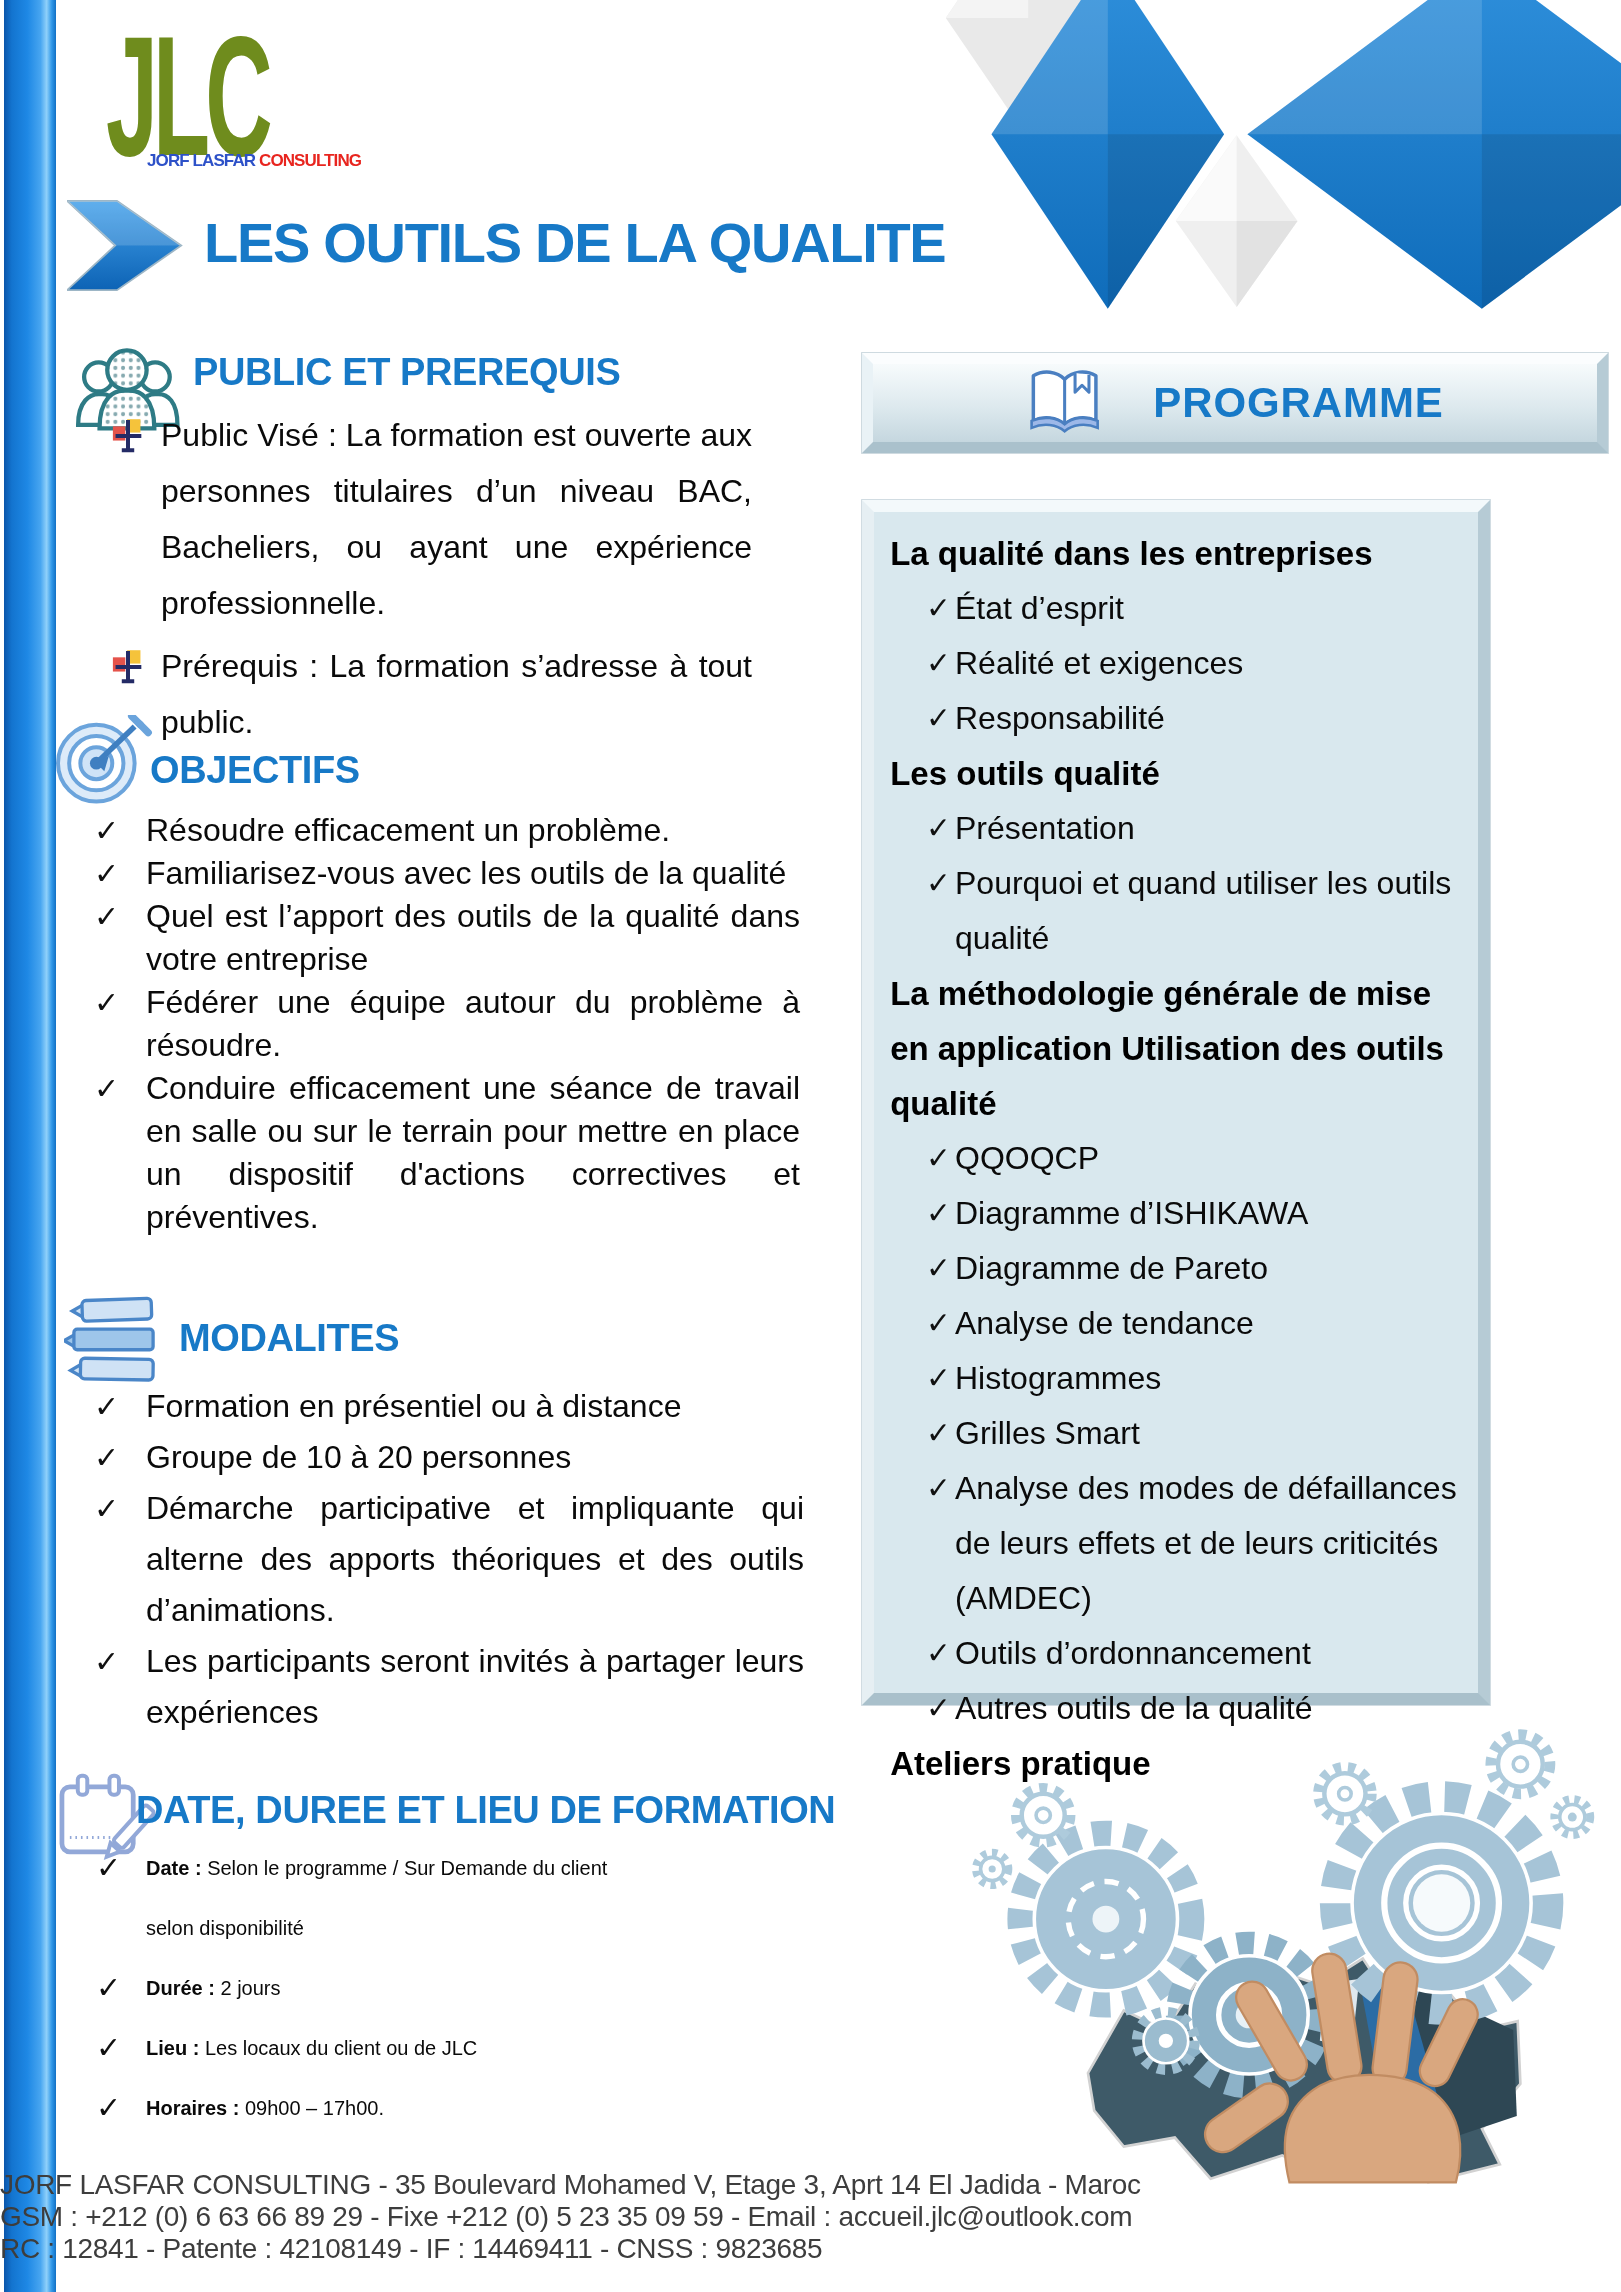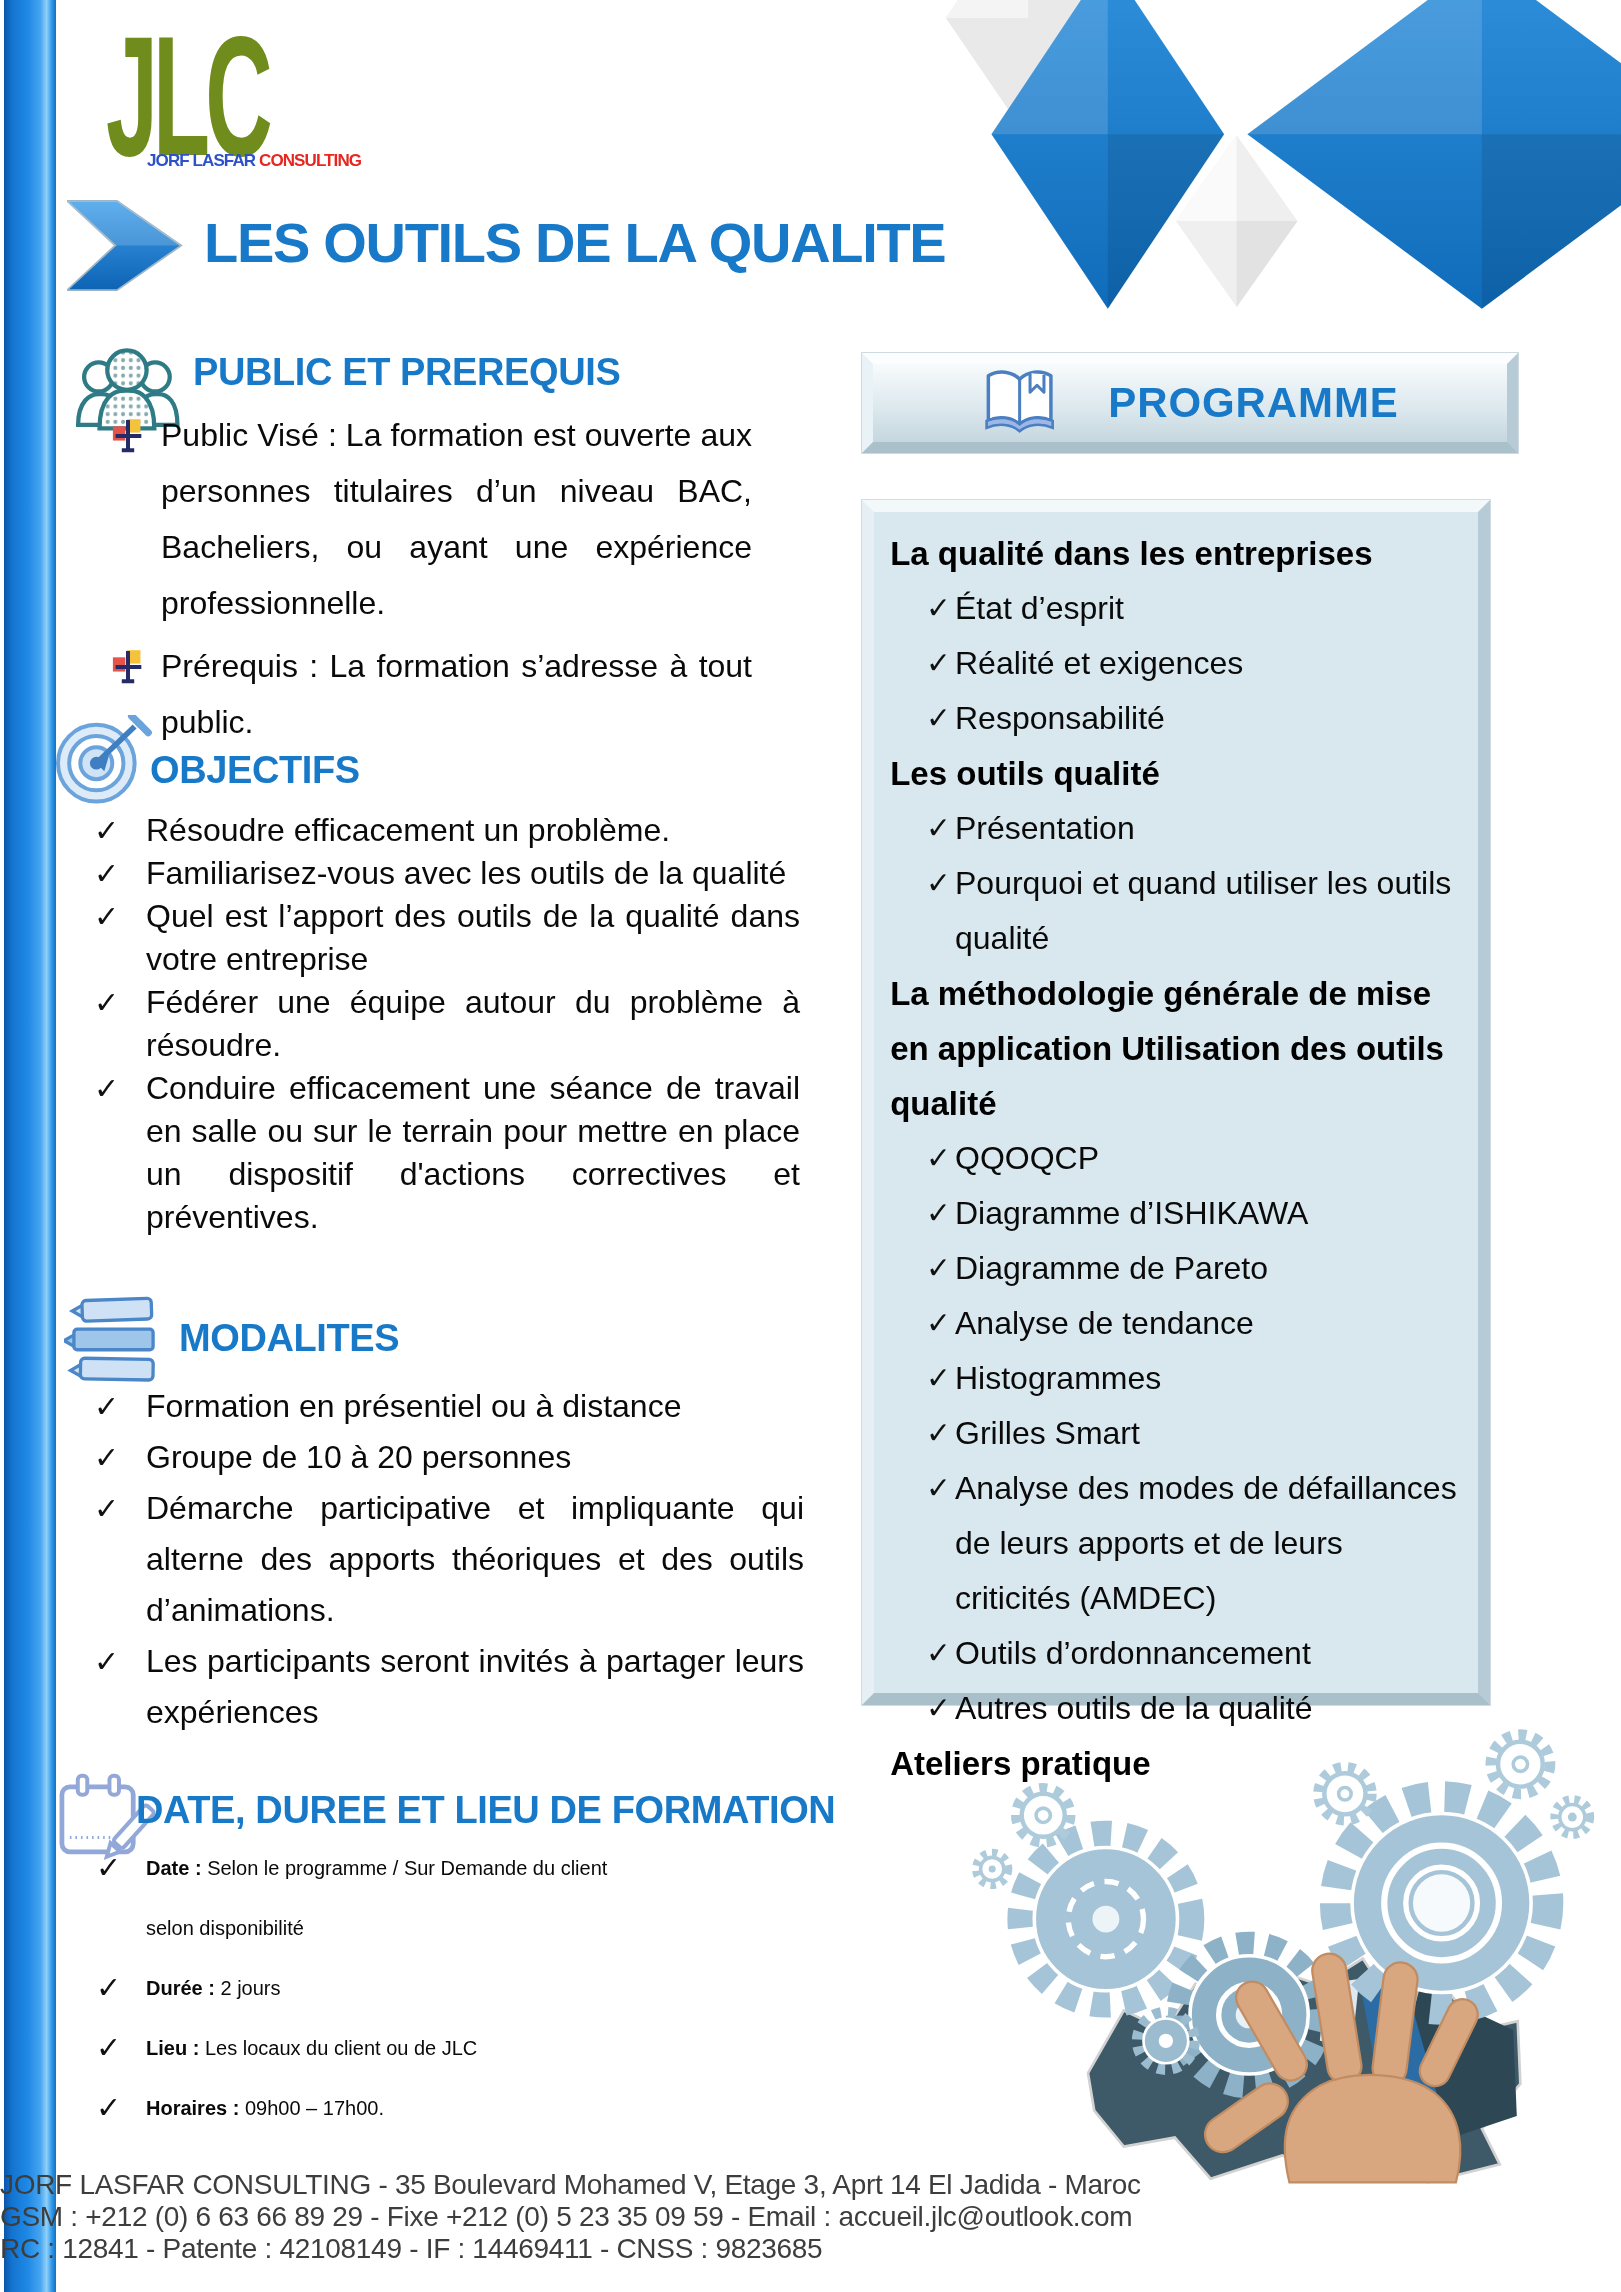--- a/index.html
+++ b/index.html
@@ -42,21 +42,21 @@
   #objectifs-list .ctext { width:654px; font-size:32px; line-height:43px; text-align:justify; }
   #modalites-list { left:94px; top:1381px; width:712px; }
   #modalites-list .chk { width:52px; font-size:30px; line-height:51px; }
   #modalites-list .ctext { width:658px; font-size:32px; line-height:51px; text-align:justify; }
   #formation-list { left:96px; top:1838px; width:555px; }
   #formation-list .chk { width:50px; font-size:30px; line-height:60px; }
   #formation-list .ctext { width:502px; font-size:20px; line-height:60px; }
   #formation-list b { font-weight:bold; }
 
   
-  #prog-header { left:862px; top:353px; width:656px; height:100px;
+  #prog-header { left:862px; top:353px; width:746px; height:100px;
     background:linear-gradient(180deg,#f7fbfc 0%,#dde9ee 55%,#c5d7df 100%);
     border:11.6px solid; border-color:#fbfdfe #b6cbd5 #aac1cc #e9f2f6; box-shadow:0 0 0 0.9px #c9d6dd;
     display:flex; align-items:center; justify-content:center; gap:48px; }
   #prog-header .ph-text { font-size:42px; font-weight:bold; color:#1779c7; letter-spacing:0.9px; }
 
   #prog-box { left:862px; top:500px; width:628px; height:1205px; background:#d9e8ee;
     border:12.5px solid; border-color:#f3f9fb #b6cbd5 #a9c0cb #e6eff3; box-shadow:0 0 0 0.9px #cdd9df;
     padding:14.3px 16px 0 9px; }
   .ptitle { font-size:33px; font-weight:bold; line-height:55px; padding-left:7.2px; color:#000; }
   .prow { display:flex; line-height:55px; padding-left:43px; }
@@ -324,21 +324,21 @@
   <div class="prow">
       <span class="chk">✓</span>
       <span class="ptx">Histogrammes</span>
     </div>
   <div class="prow">
       <span class="chk">✓</span>
       <span class="ptx">Grilles Smart</span>
     </div>
   <div class="prow">
       <span class="chk">✓</span>
-      <span class="ptx">Analyse des modes de défaillances de leurs apports et de leurs criticités (AMDEC)</span>
+      <span class="ptx">Analyse des modes de défaillances de leurs effets et de leurs criticités (AMDEC)</span>
     </div>
   <div class="prow">
       <span class="chk">✓</span>
       <span class="ptx">Outils d’ordonnancement</span>
     </div>
   <div class="prow">
       <span class="chk">✓</span>
       <span class="ptx">Autres outils de la qualité</span>
     </div>
 

